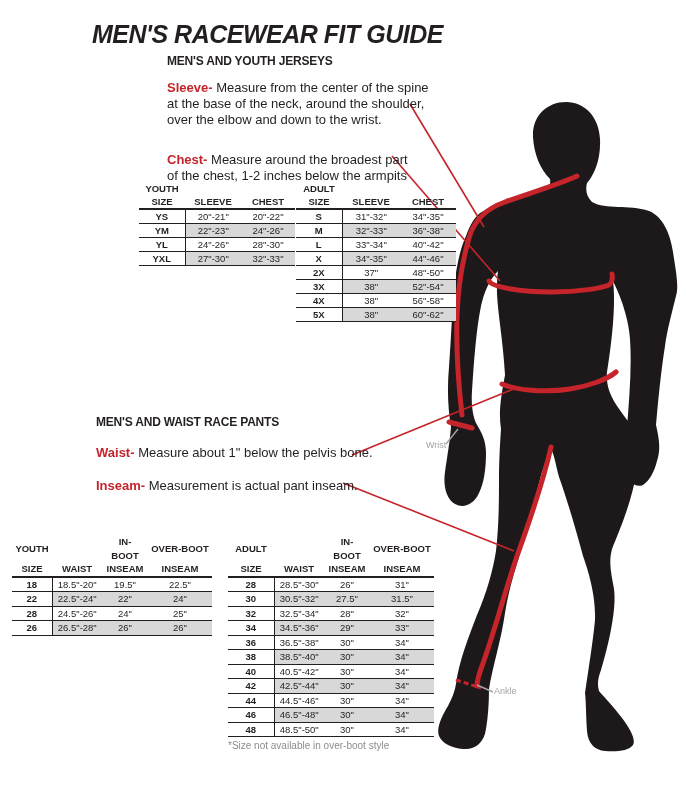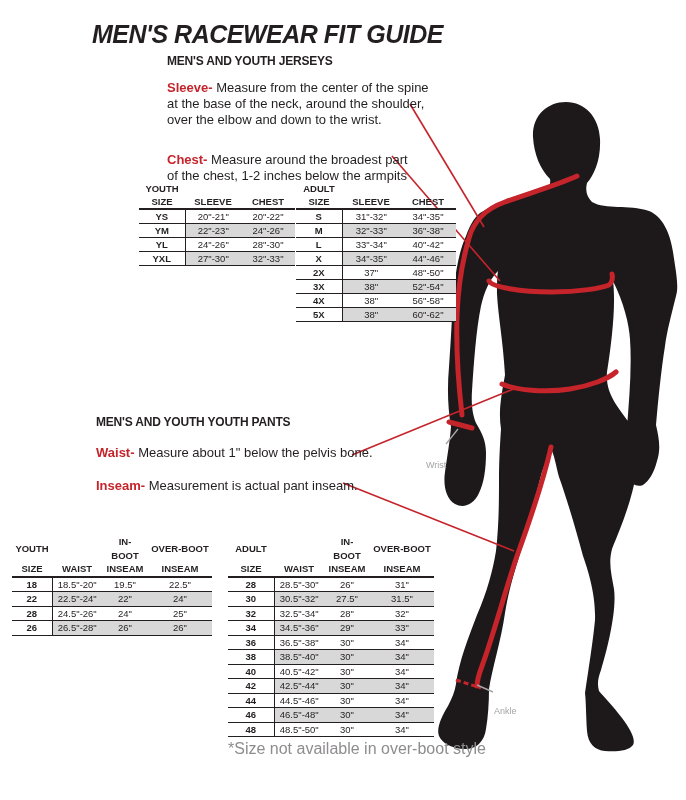--- a/index.html
+++ b/index.html
@@ -35,22 +35,22 @@
   .fit tbody td { border-bottom:1px solid #231f20; background:#fff; }
   .fit tbody td.size { font-weight:bold; border-right:1.5px solid #231f20; }
   .fit tbody tr:nth-child(even) td:not(.size) { background:#d8d8d8; }
   table.pants th, table.pants td { line-height:13.5px; }
 
   .t-yj { left:139px; top:182px; }
   .t-aj { left:296px; top:182px; }
   .t-yp { left:12px;  top:535px; }
   .t-ap { left:228px; top:535px; }
 
-  .footnote { left:228px; top:740px; font-size:16px; color:#8e8c8e; }
-  .bodylabel { font-size:9px; color:#a6a4a5;margin-top:20px; }
+  .footnote { left:228px; top:740px; font-size:10px; color:#8e8c8e; }
+  .bodylabel { font-size:9px; color:#a6a4a5; }
   .wrist-label { left:426px; top:440px; }
   .ankle-label { left:494px; top:686px; }
 </style>
 </head>
 <body>
 
 <div class="canvas">
 
   <svg class="fig" width="686" height="800" viewBox="0 0 686 800">
 
@@ -214,21 +214,21 @@
             <td>56"-58"</td>
           </tr>
           <tr>
             <td class="size">5X</td>
             <td>38"</td>
             <td>60"-62"</td>
           </tr>
         </tbody>
       </table>
 
-    <div class="abs section-head pants-head">MEN'S AND YOUTH YOUTH PANTS</div>
+    <div class="abs section-head pants-head">MEN'S AND WAIST RACE PANTS</div>
 
     <p class="abs desc waist-desc" style="margin:0">
       <span class="lbl">Waist-</span><span> Measure about 1" below the pelvis bone.</span>
     </p>
     <p class="abs desc inseam-desc" style="margin:0">
       <span class="lbl">Inseam-</span><span> Measurement is actual pant inseam.</span>
     </p>
 
     <table class="abs fit pants t-yp">
       <colgroup>

